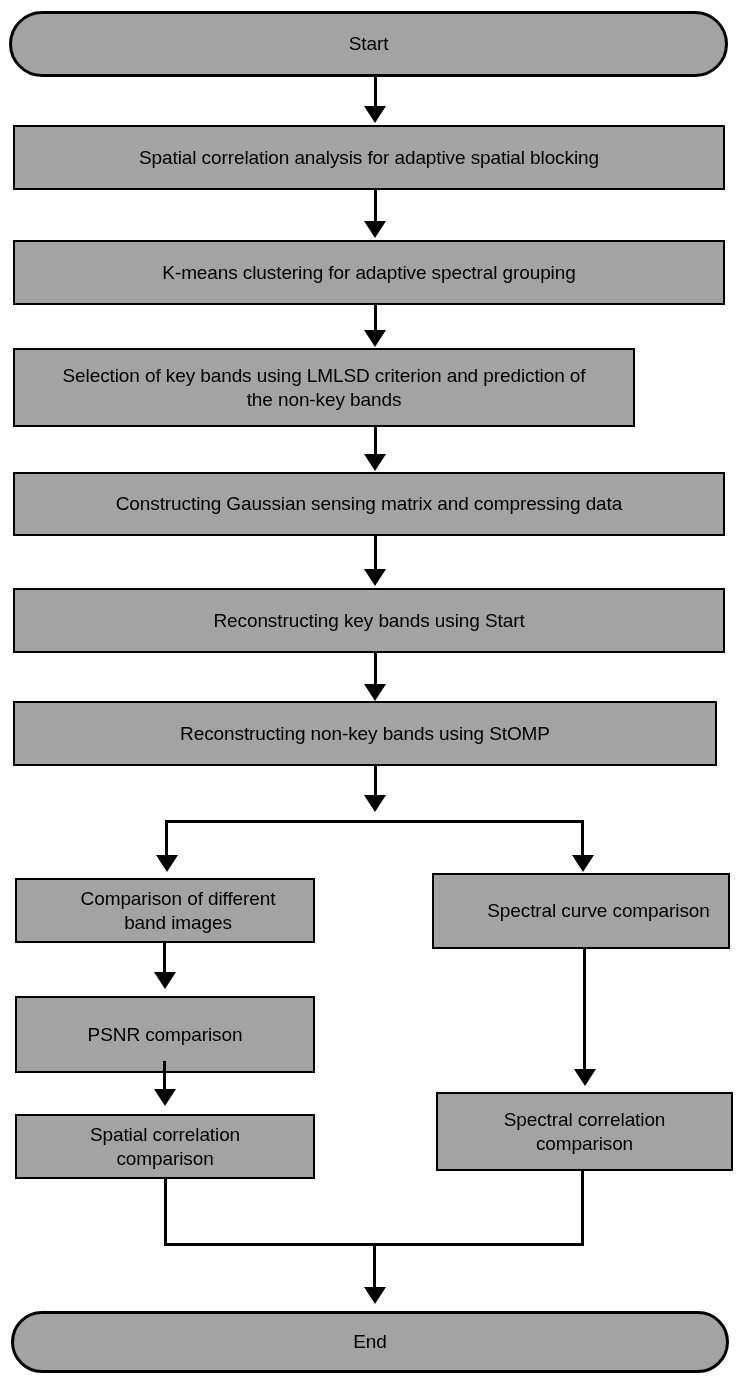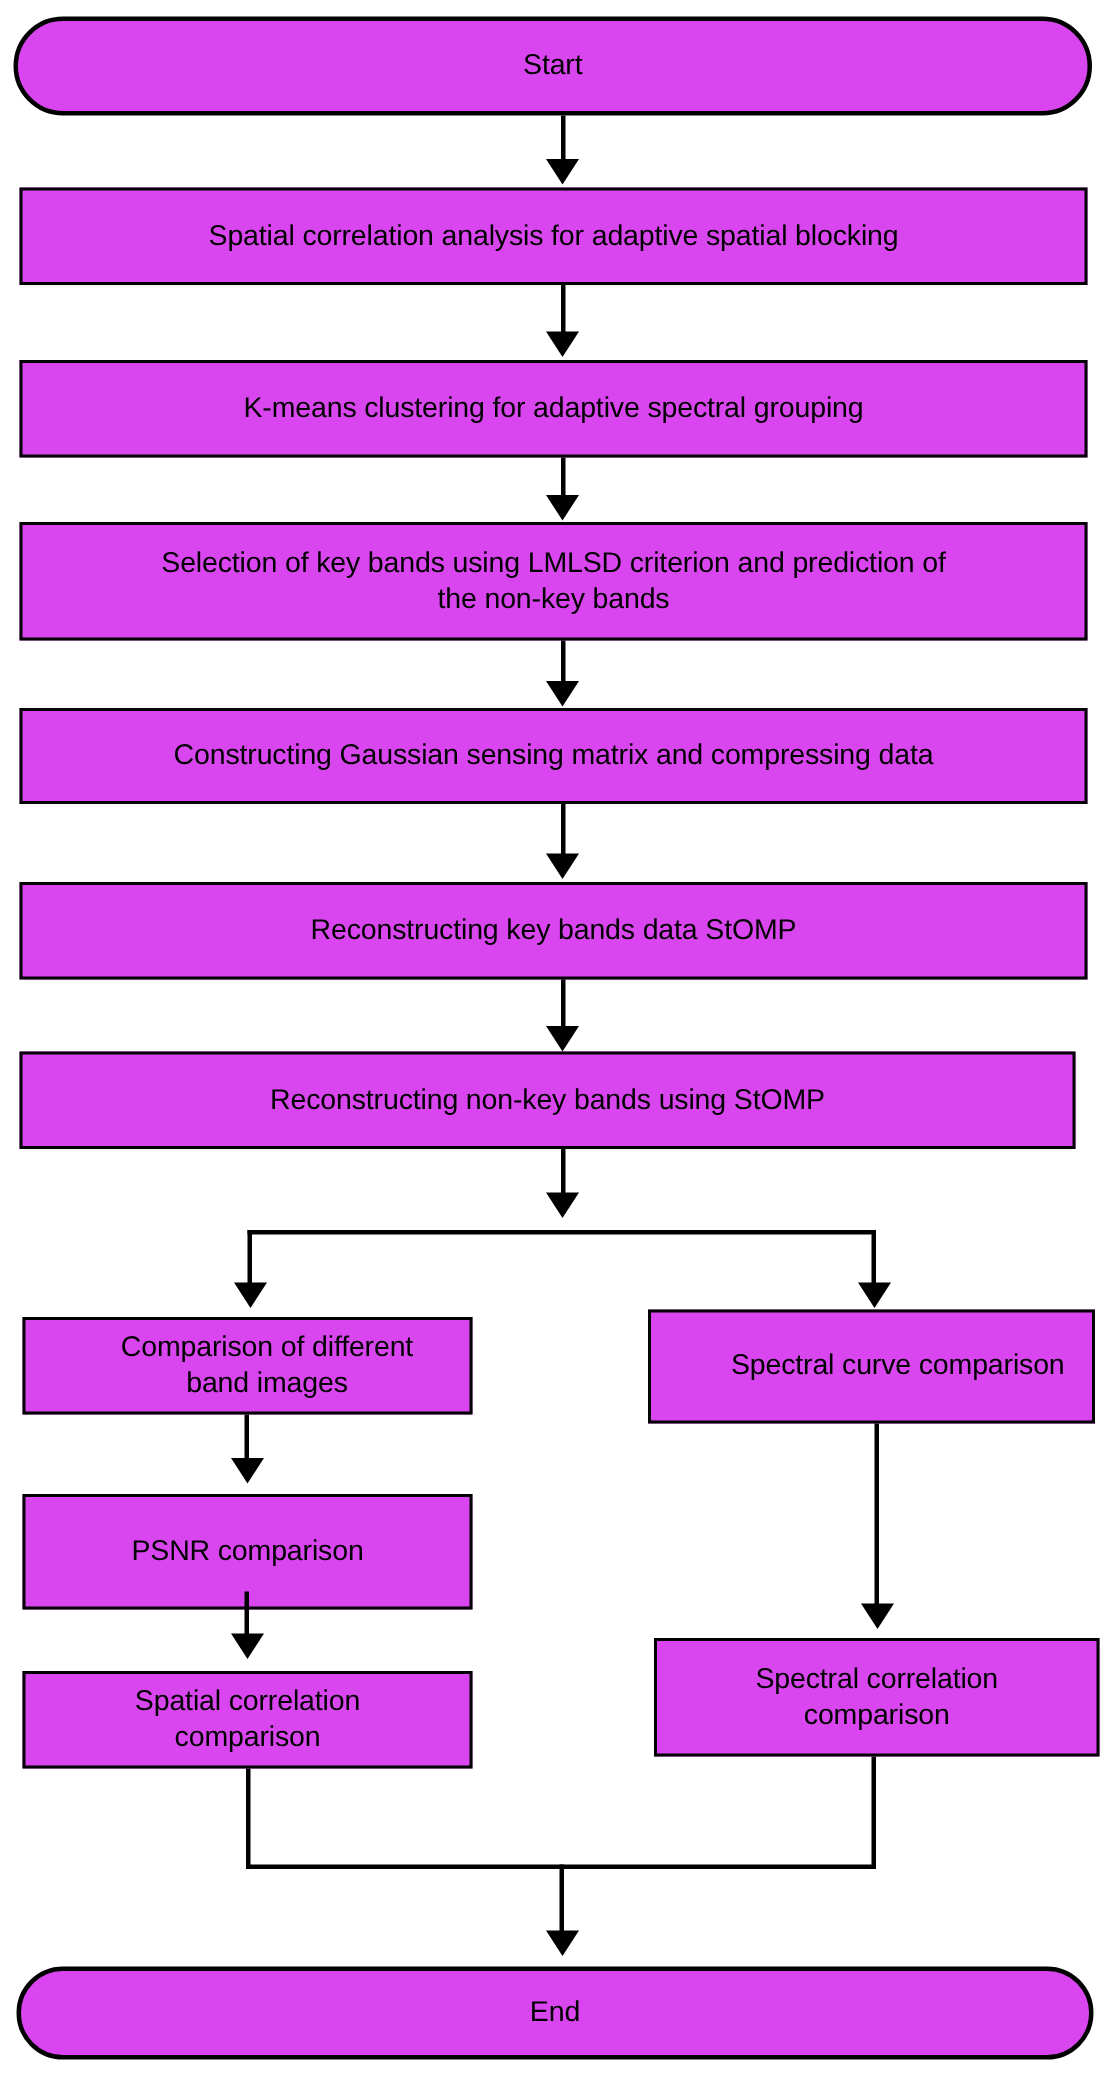--- a/index.html
+++ b/index.html
@@ -14,21 +14,21 @@
     background: #ffffff;
     font-family: "Liberation Sans", "DejaVu Sans", sans-serif;
     overflow: hidden;
   }
 
   
   .node {
     position: absolute;
     box-sizing: border-box;
     border: 2.5px solid #000000;
-    background: #d946ef;
+    background: #a3a3a3;
     display: flex;
     align-items: center;
     justify-content: center;
     text-align: center;
     color: #000000;
     font-size: 19px;
     line-height: 1.22;
     letter-spacing: -0.1px;
     padding: 2px 8px;
   }
@@ -80,37 +80,37 @@
   <div class="vline" style="left:374px; top:190px; height:32px;"></div>
   <div class="arrowhead" style="left:364px; top:221px;"></div>
 
   <div class="node" style="left:13px; top:240px; width:712px; height:65px;">
     <span class="lbl">Κ-means clustering for adaptive spectral grouping</span>
   </div>
 
   <div class="vline" style="left:374px; top:305px; height:28px;"></div>
   <div class="arrowhead" style="left:364px; top:330px;"></div>
 
-  <div class="node" style="left:13px; top:348px; width:712px; height:79px;">
+  <div class="node" style="left:13px; top:348px; width:622px; height:79px;">
     <span class="lbl">Selection of key bands using LMLSD criterion and prediction of
 the non-key bands</span>
   </div>
 
   <div class="vline" style="left:374px; top:427px; height:29px;"></div>
   <div class="arrowhead" style="left:364px; top:454px;"></div>
 
   <div class="node" style="left:13px; top:472px; width:712px; height:64px;">
     <span class="lbl">Constructing Gaussian sensing matrix and compressing data</span>
   </div>
 
   <div class="vline" style="left:374px; top:536px; height:35px;"></div>
   <div class="arrowhead" style="left:364px; top:569px;"></div>
 
   <div class="node" style="left:13px; top:588px; width:712px; height:65px;">
-    <span class="lbl">Reconstructing key bands data StOMP</span>
+    <span class="lbl">Reconstructing key bands using Start</span>
   </div>
 
   <div class="vline" style="left:374px; top:653px; height:33px;"></div>
   <div class="arrowhead" style="left:364px; top:684px;"></div>
 
   <div class="node" style="left:13px; top:701px; width:704px; height:65px;">
     <span class="lbl">Reconstructing non-key bands using StOMP</span>
   </div>
 
   <div class="vline" style="left:374px; top:766px; height:32px;"></div>

